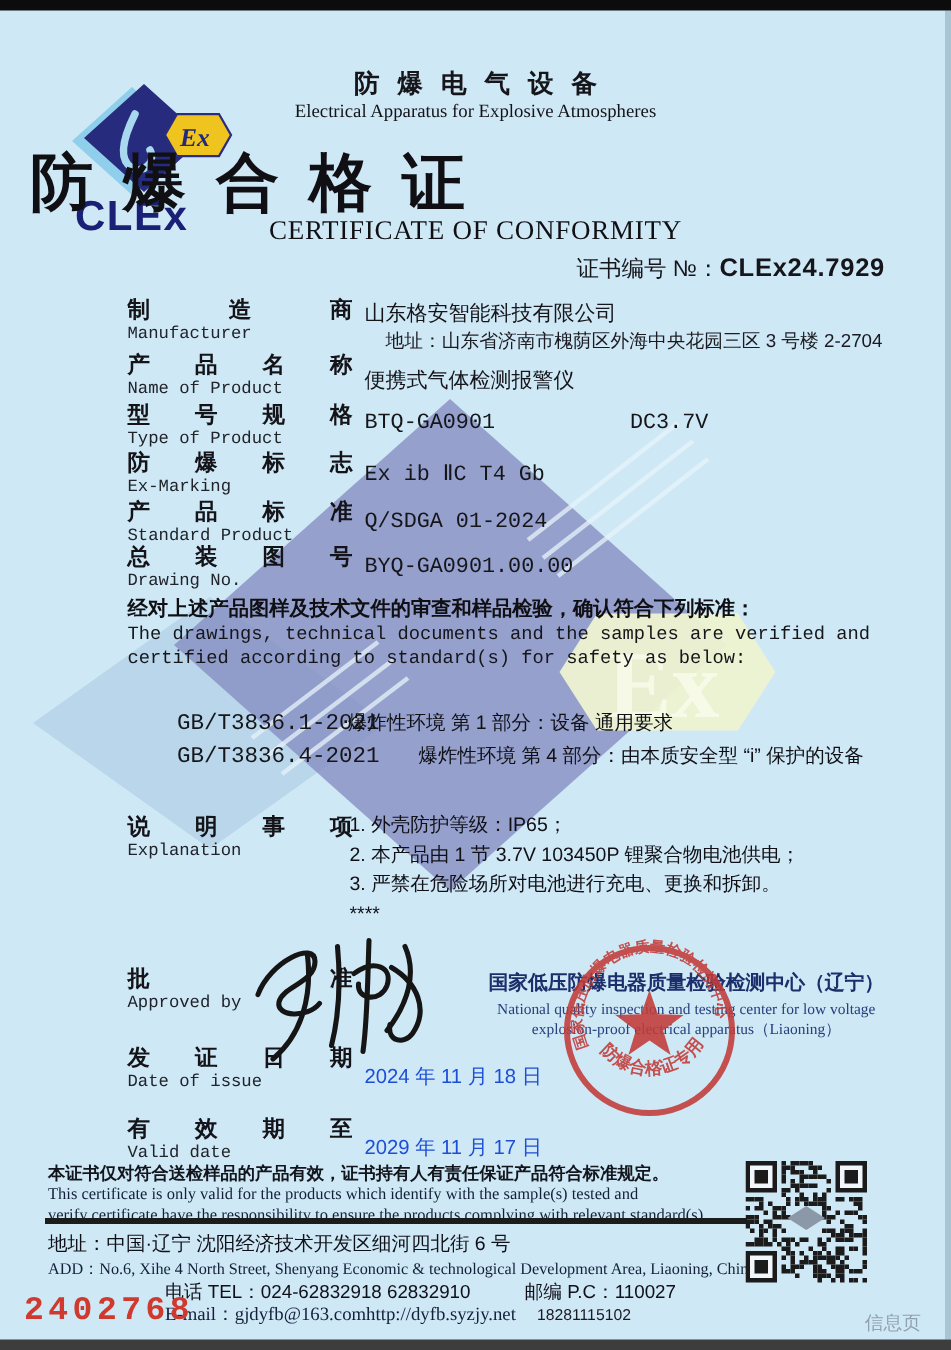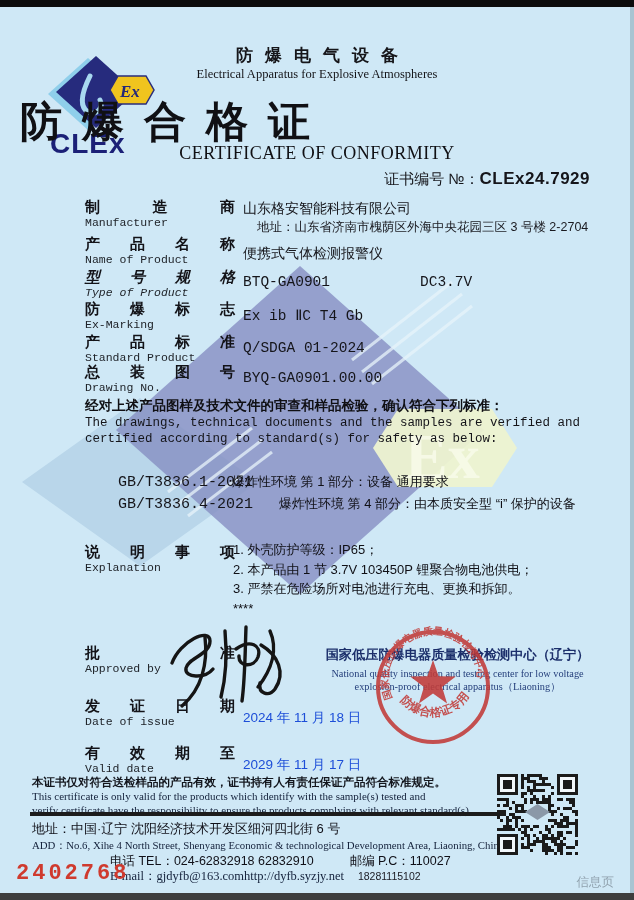--- a/index.html
+++ b/index.html
@@ -23,21 +23,21 @@
   .certno{left:0;top:169px;width:590px;text-align:right;font-size:15px;color:#15151a;}
   .certno b{font-size:17px;letter-spacing:0.5px;}
   
   .flabel{width:150px;}
   .flabel .cn{display:block;font-size:15px;font-weight:700;color:#131318;text-align:justify;text-align-last:justify;line-height:18px;}
   .flabel .en{display:block;font-size:11.5px;line-height:14px;color:#20242a;font-family:"Liberation Mono","DejaVu Sans Mono",monospace;}
   .fval{font-size:14px;color:#15151a;}
   .fval2{font-size:12.5px;color:#1a1a20;}
   .r1{left:85px;top:198px;} .r1v{left:243px;top:200px;} .r1v2{left:257px;top:219px;}
   .r2{left:85px;top:235px;} .r2v{left:243px;top:245px;}
-  .r3{left:85px;top:268px;font-style:italic;} .r3v{left:243px;top:274px;} .r3v2{left:420px;top:274px;}
+  .r3{left:85px;top:268px;} .r3v{left:243px;top:274px;} .r3v2{left:420px;top:274px;}
   .r4{left:85px;top:300px;} .r4v{left:243px;top:307px;}
   .r5{left:85px;top:333px;} .r5v{left:243px;top:340px;}
   .r6{left:85px;top:363px;} .r6v{left:243px;top:370px;}
   .vmono{font-family:"Liberation Mono","DejaVu Sans Mono",monospace;font-size:14.5px;}
   
   .verify-cn{left:85px;top:397px;font-size:13.5px;font-weight:700;color:#101014;}
   .verify-en{left:85px;top:415px;font-size:12.5px;line-height:16px;color:#15151a;}
   
   .std-code{font-size:15px;color:#15151a;}
   .std-desc{font-size:13px;color:#101016;}

